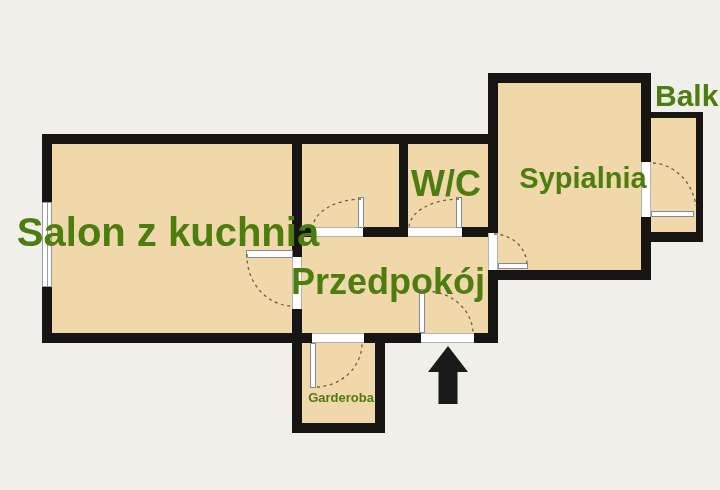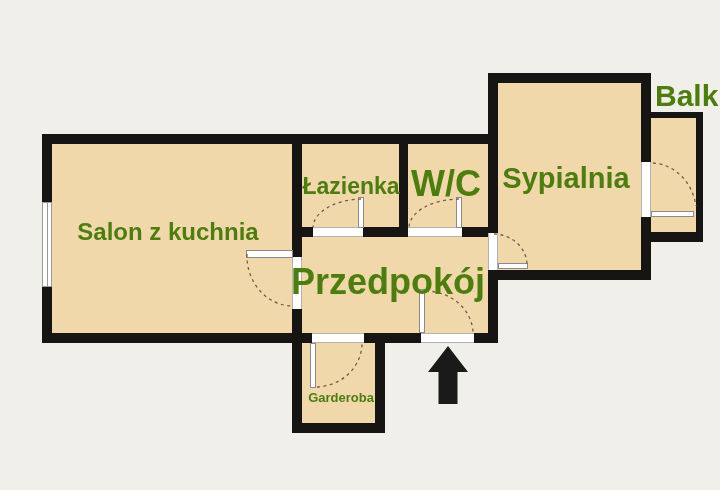--- a/index.html
+++ b/index.html
@@ -14,21 +14,21 @@
   .opening{position:absolute;background:#ffffff;box-sizing:border-box;}
   .opening.v{border-left:1px solid #b3b3b3;border-right:1px solid #b3b3b3;}
   .opening.h{border-top:1px solid #b3b3b3;border-bottom:1px solid #b3b3b3;}
   .window{position:absolute;background:#ffffff;box-sizing:border-box;border:1px solid #9a9a9a;}
   .window .mullion{position:absolute;left:50%;top:0;width:1px;height:100%;background:#9a9a9a;}
   .leaf{position:absolute;background:#ffffff;box-sizing:border-box;border:1px solid #8a8a8a;}
   .room-label{
     position:absolute;transform:translate(-50%,-50%);
     color:#4d7c0f;font-weight:bold;white-space:nowrap;line-height:1;
   }
-  .lbl-salon{font-size:24px;}
+  .lbl-salon{font-size:40px;}
   .lbl-lazienka{font-size:23px;}
   .lbl-wc{font-size:36px;}
   .lbl-sypialnia{font-size:29px;}
   .lbl-przedpokoj{font-size:36px;}
   .lbl-garderoba{font-size:13px;}
   .lbl-balkon{font-size:30px;transform:translate(0,-50%);}
   #arc-overlay{position:absolute;left:0;top:0;pointer-events:none;}
 </style>
 </head>
 <body>
@@ -94,20 +94,19 @@
       <path d="M 459 199 A 51 29 0 0 0 409 227"></path>
       <path d="M 494 234 A 34 31 0 0 1 527 265"></path>
       <path d="M 653 163 A 46 51 0 0 1 696 206"></path>
       <path d="M 426 291 A 48 43 0 0 1 473 332"></path>
       <path d="M 317 387 A 47 44 0 0 0 362 344"></path>
     </g>
     <polygon fill="#1a1a1a" points="448,346 468,372 457.5,372 457.5,404 438.5,404 438.5,372 428,372"></polygon>
   </svg>
 
   <div class="room-label lbl-salon" style="left:168px;top:232px;">Salon z kuchnia</div>
-  <div class="room-label lbl-lazienka" style="left:351px;top:186px;">Łazienka</div>
   <div class="room-label lbl-wc" style="left:446px;top:184px;">W/C</div>
-  <div class="room-label lbl-sypialnia" style="left:566px;top:178px;">Sypialnia</div>
+  <div class="room-label lbl-sypialnia" style="left:583px;top:178px;">Sypialnia</div>
   <div class="room-label lbl-przedpokoj" style="left:388px;top:282px;">Przedpokój</div>
   <div class="room-label lbl-garderoba" style="left:341px;top:397px;">Garderoba</div>
   <div class="room-label lbl-balkon" style="left:655px;top:96px;">Balk</div>
 
 </div>
 
 </body></html>

